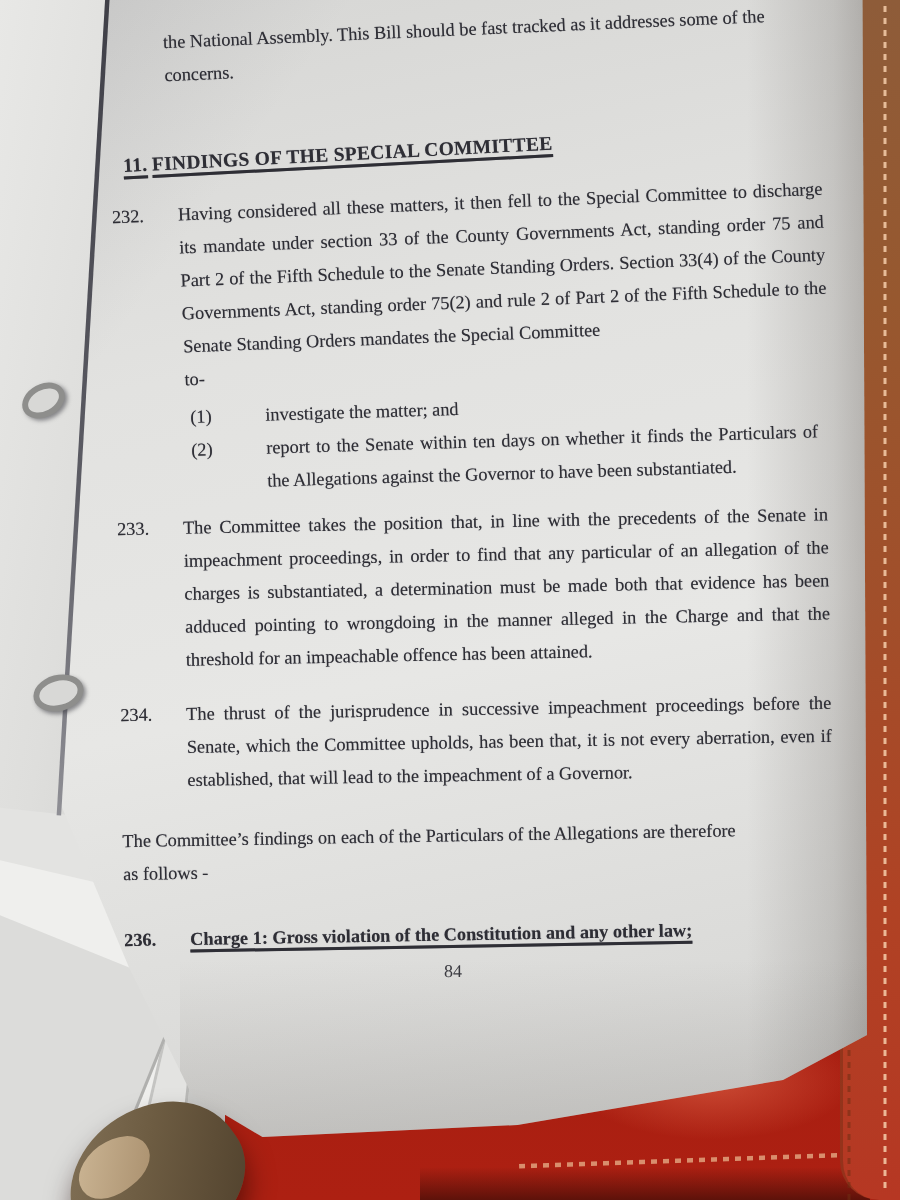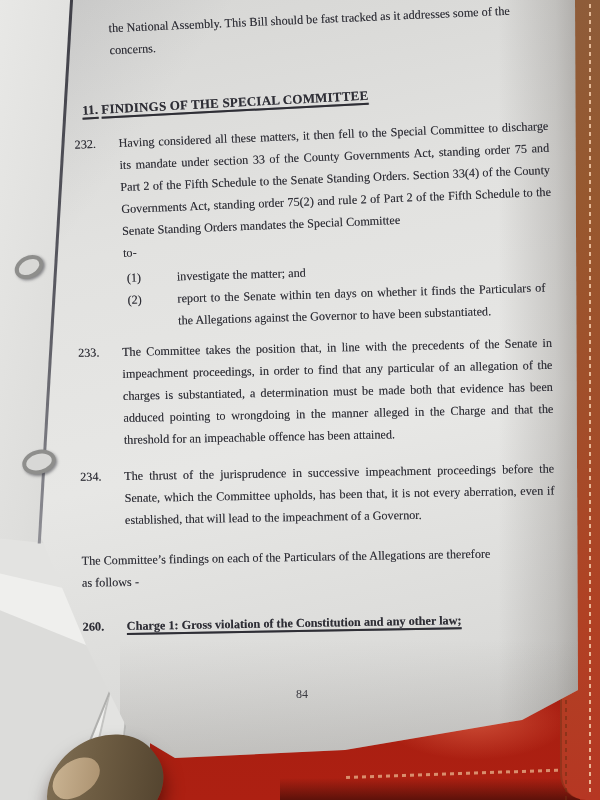--- a/index.html
+++ b/index.html
@@ -87,21 +87,21 @@
   .p232{margin-top:12px;transform:rotate(-1.3deg);transform-origin:left top;}
   .list{margin:2px 0 0 58px;transform:rotate(-.7deg);transform-origin:left top;}
   .lrow{display:flex;}
   .lmark{flex:0 0 50px;}
   .ltext{width:368px;text-align:justify;}
   .p233{margin-top:8px;transform:rotate(-.2deg);transform-origin:left top;}
   .p234{margin-top:14px;}
   .p235{margin-top:18px;}
   .charge{margin-top:22px;font-weight:bold;}
   .charge .u{text-decoration:underline;text-decoration-thickness:1.5px;text-underline-offset:3px;}
-  .page-number{position:absolute;left:282px;top:687px;width:40px;text-align:center;
+  .page-number{position:absolute;left:282px;top:640px;width:40px;text-align:center;
     font-size:12px;color:#3a3a40;}
 </style>
 </head>
 <body>
 
 <div class="scene">
 
   <div class="red-base"></div>
   <div class="red-gloss"></div>
   <div class="red-dark"></div>
@@ -166,21 +166,21 @@
       </div>
 
       <div class="row p235">
         <div class="ptext">
           <div>The Committee’s findings on each of the Particulars of the Allegations are therefore</div>
           <div class="tail">as follows -</div>
         </div>
       </div>
 
       <div class="row charge">
-        <div class="num">260.</div>
+        <div class="num">236.</div>
         <div class="ptext">
           <span class="u">Charge 1: Gross violation of the Constitution and any other law;</span>
         </div>
       </div>
 
     </div>
 
     <div class="page-number">84</div>
   </div>
 

